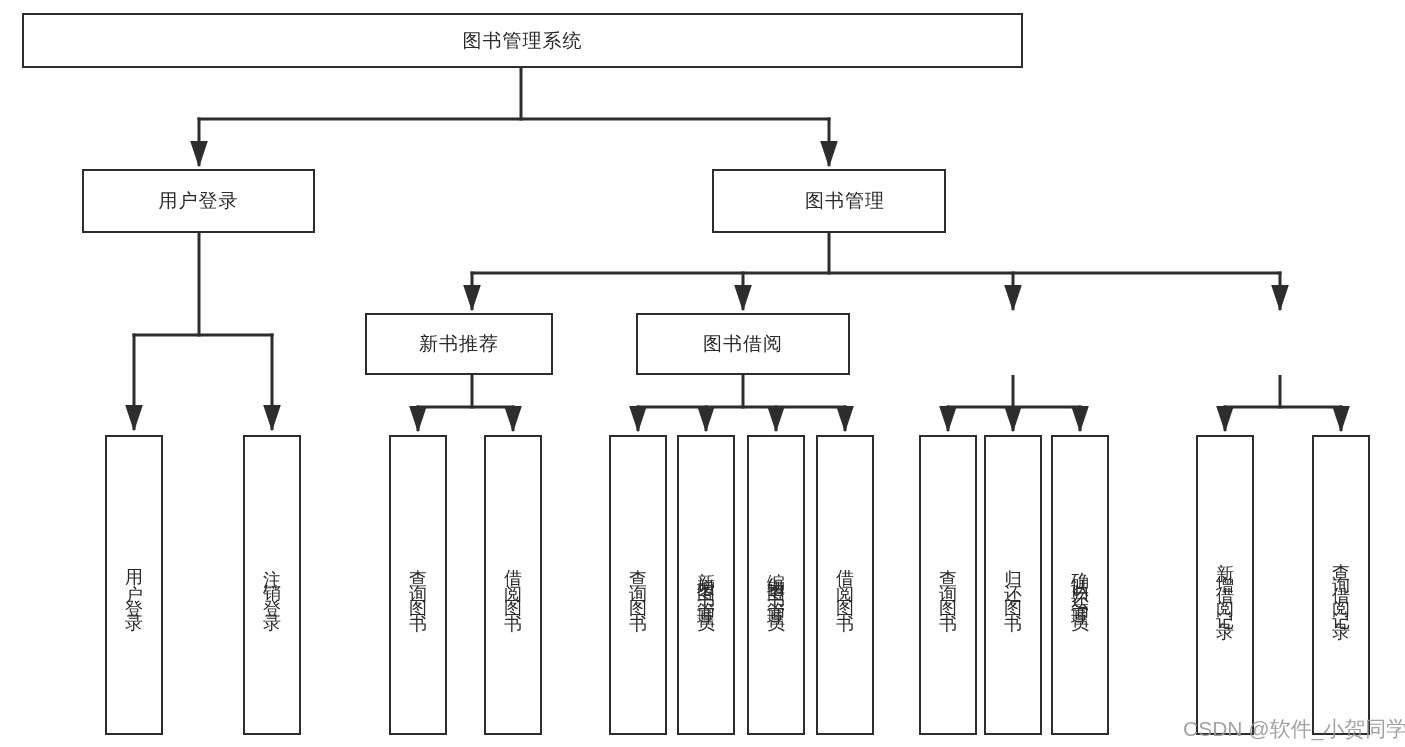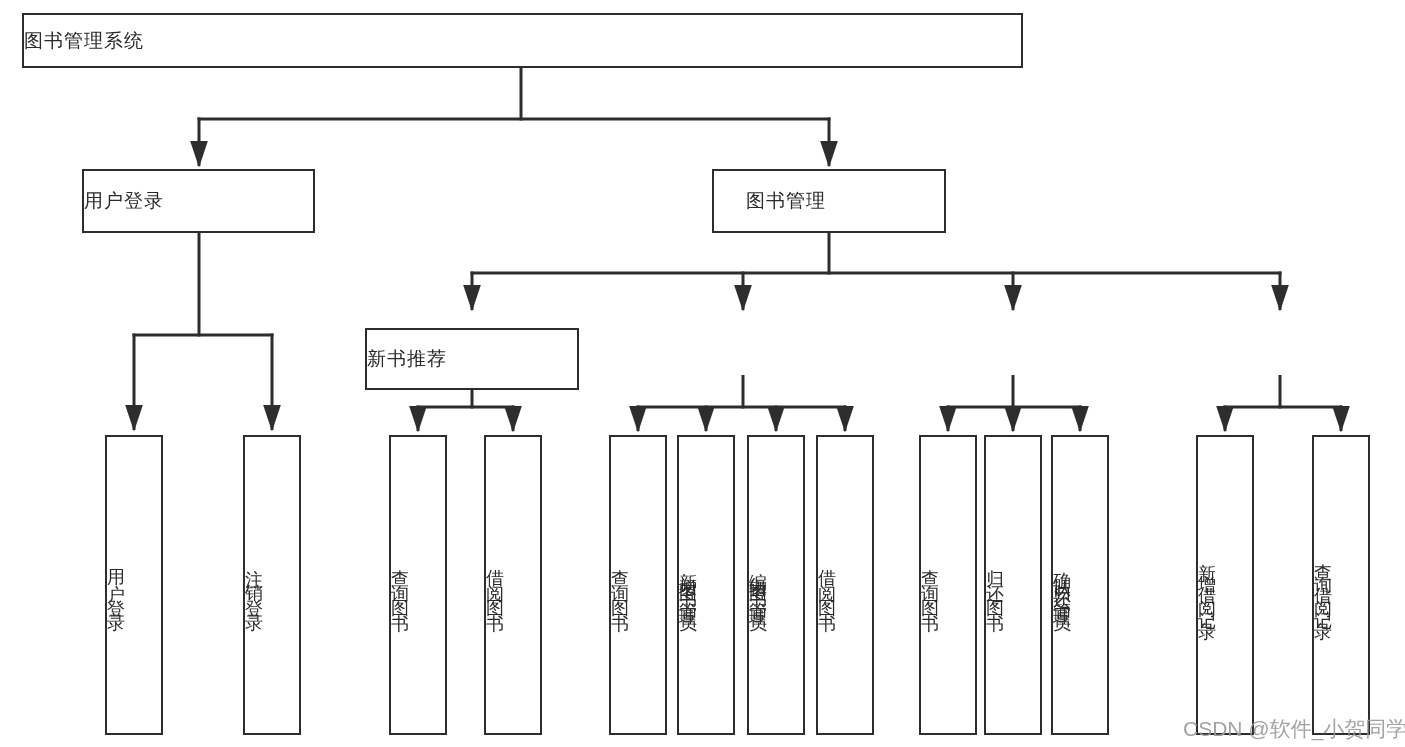--- a/index.html
+++ b/index.html
@@ -21,21 +21,21 @@
     width: 1405px; height: 747px;
     z-index: 1;
   }
   .box {
     position: absolute;
     box-sizing: border-box;
     background: #ffffff;
     border: 2px solid #2d2d2d;
     display: flex;
     align-items: center;
-    justify-content: flex-start;
+    justify-content: center;
     color: #2a2a2a;
     z-index: 2;
   }
   .hlabel {
     font-size: 19px;
     letter-spacing: 1px;
     white-space: nowrap;
   }
   .leaf span {
     writing-mode: vertical-rl;
@@ -128,22 +128,25 @@
     <span class="hlabel">图书管理系统</span>
   </div>
 
   <div class="box" style="left:82px; top:169px; width:233px; height:64px;">
     <span class="hlabel">用户登录</span>
   </div>
   <div class="box" style="left:712px; top:169px; width:234px; height:64px;padding-left:32px;">
     <span class="hlabel">图书管理</span>
   </div>
 
-  <div class="box" style="left:365px; top:328px; width:214px; height:62px;">
+  <div class="box" style="left:365px; top:313px; width:188px; height:62px;">
     <span class="hlabel">新书推荐</span>
+  </div>
+  <div class="box" style="left:636px; top:313px; width:214px; height:62px;">
+    <span class="hlabel">图书借阅</span>
   </div>
 
   <div class="box leaf" style="left:105px; top:435px; width:58px; height:300px;">
     <span>用户登录</span>
   </div>
   <div class="box leaf" style="left:243px; top:435px; width:58px; height:300px;">
     <span>注销登录</span>
   </div>
 
   <div class="box leaf" style="left:389px; top:435px; width:58px; height:300px;">

